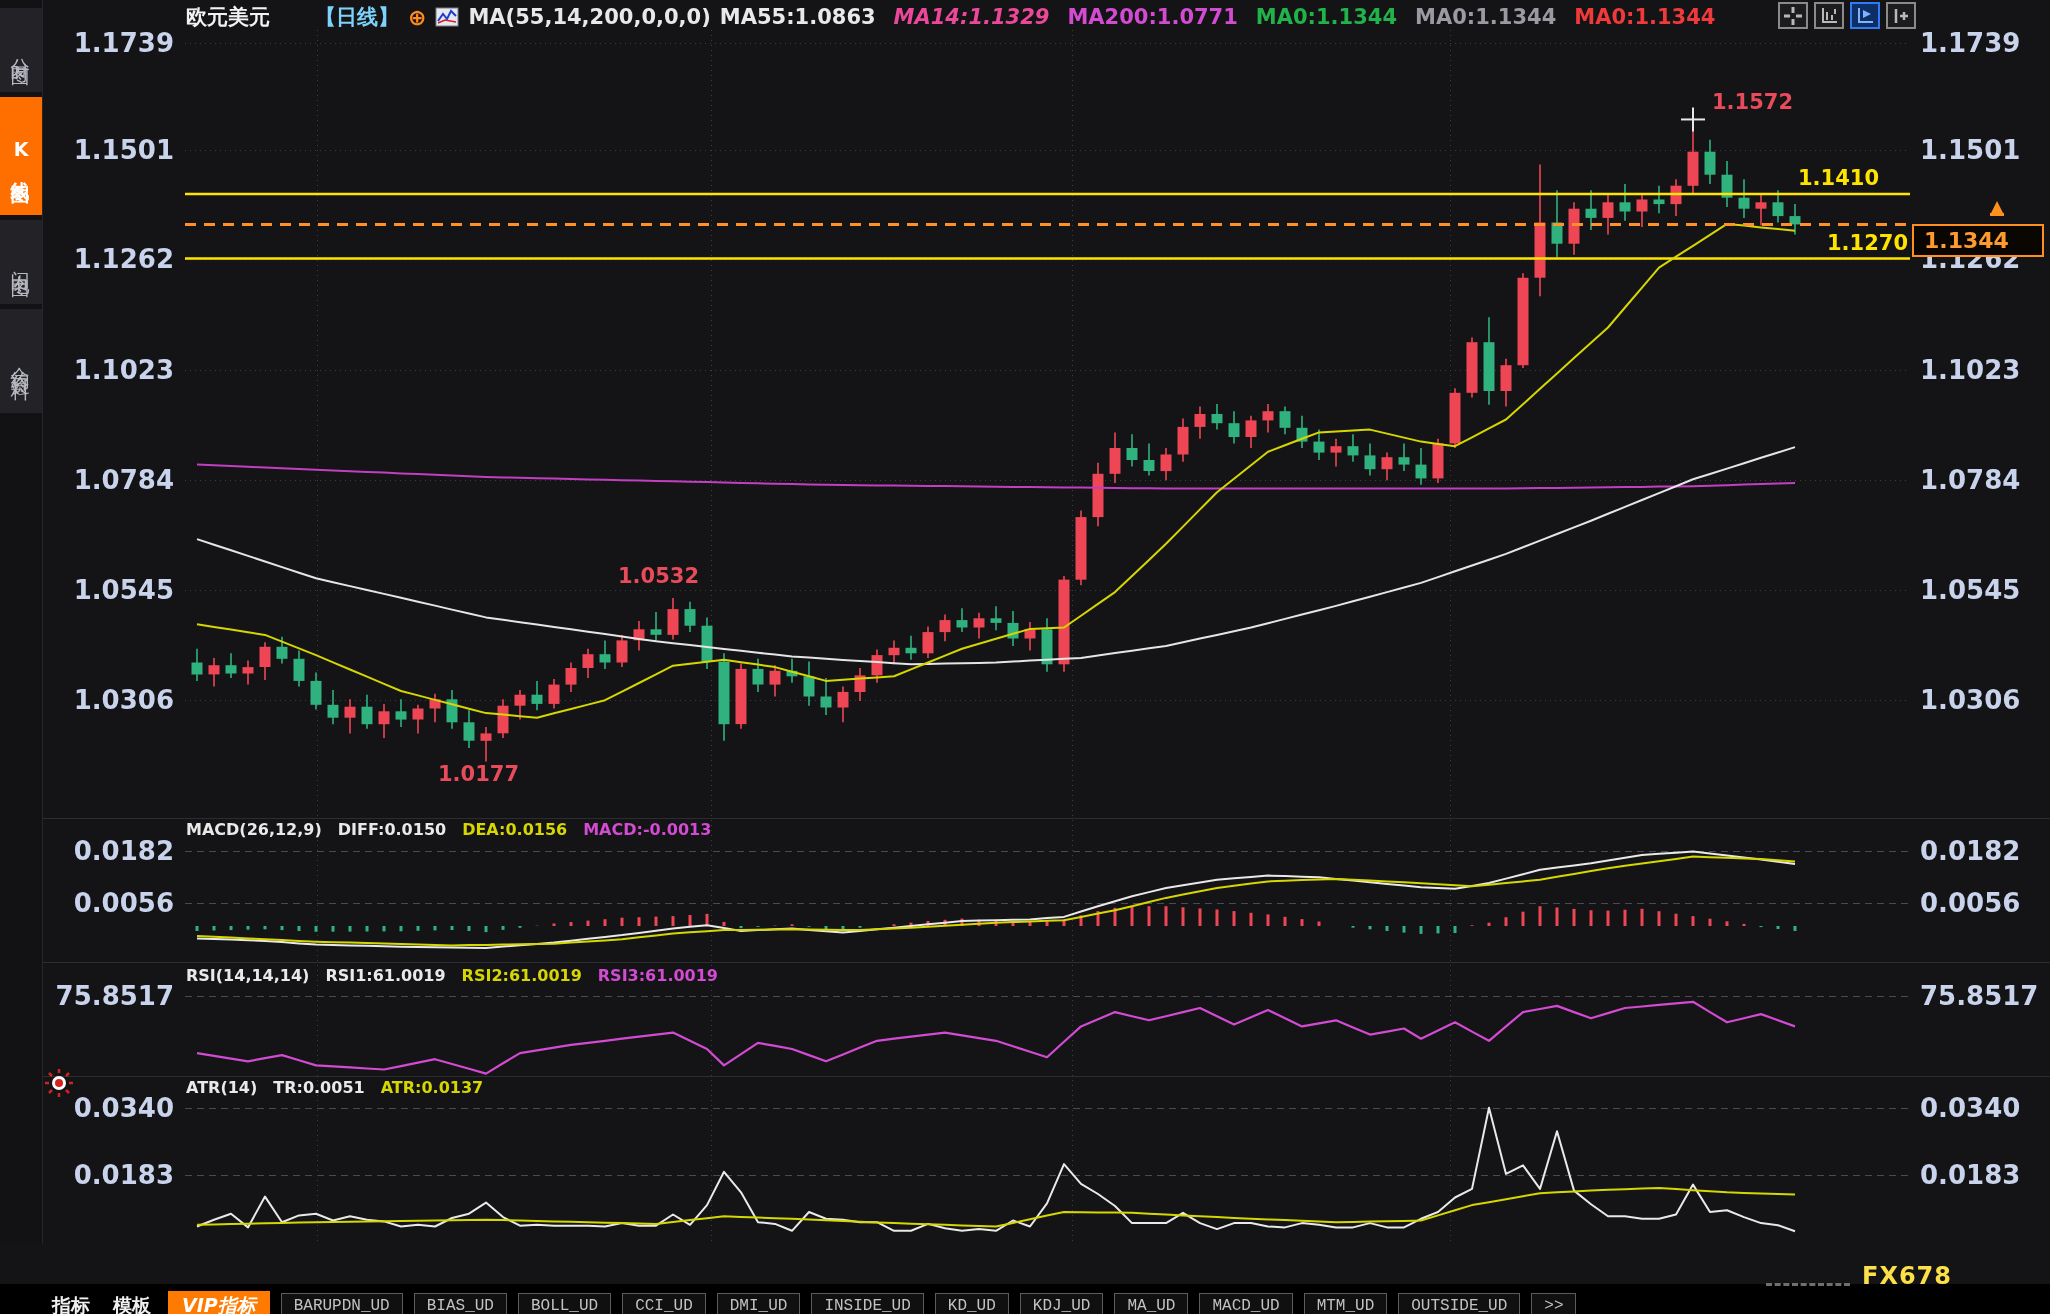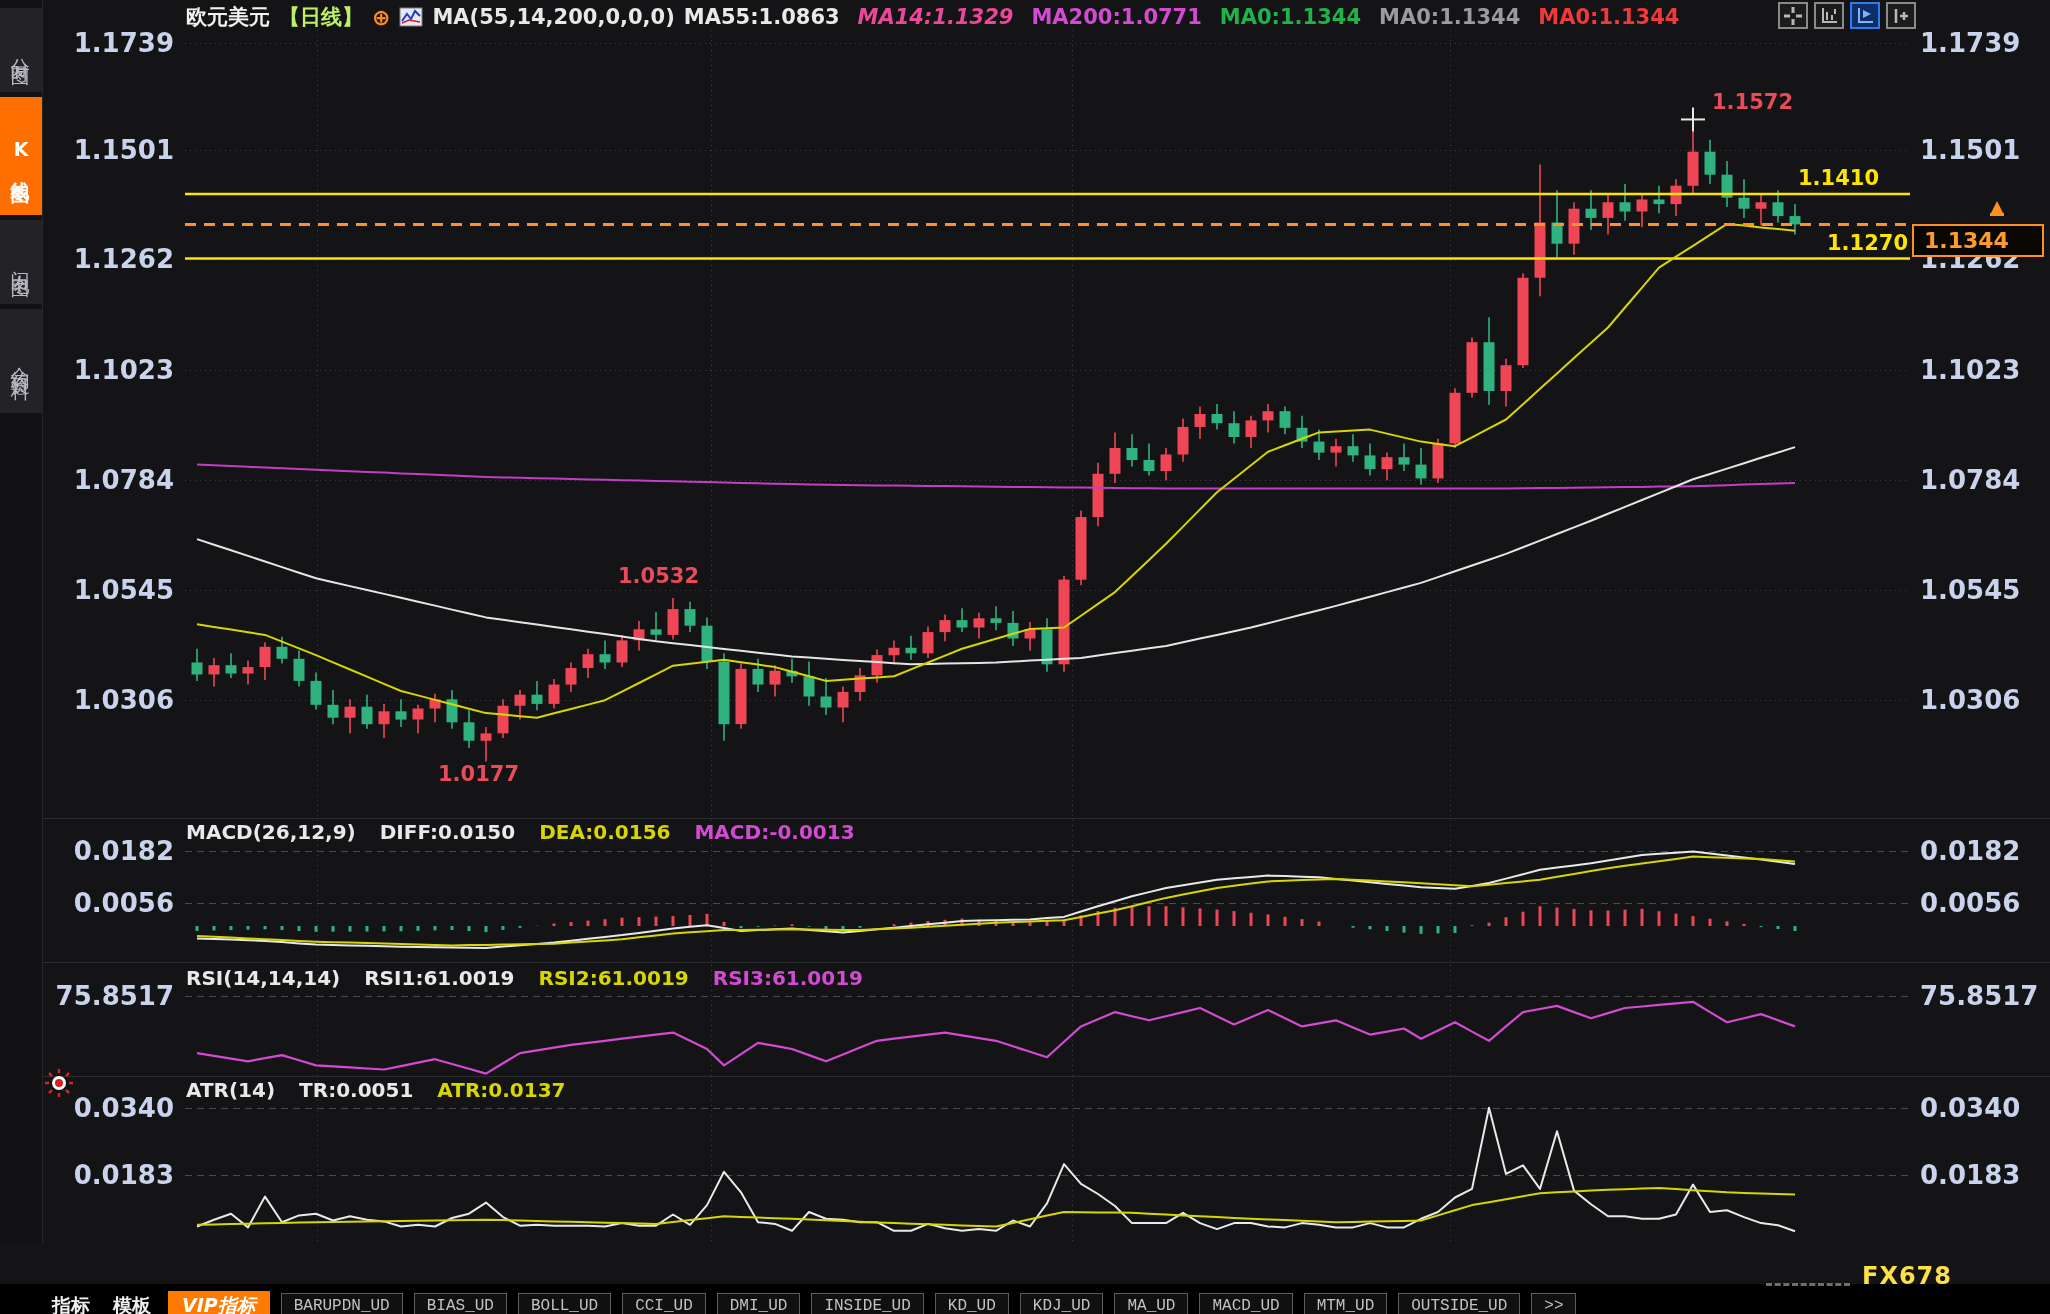--- a/index.html
+++ b/index.html
@@ -8,40 +8,40 @@
   
   #sidebar{position:absolute;left:0;top:0;width:42px;height:1244px;background:#121214;border-right:1px solid #26262b;z-index:5;}
   .side-tab{position:absolute;left:0;width:42px;display:flex;align-items:center;justify-content:center;
     writing-mode:vertical-lr;text-orientation:upright;letter-spacing:5px;font-size:19px;color:#b9b9c2;
     background:#232327;cursor:pointer;}
   .side-tab.active{background:#ff6f00;color:#ffffff;font-weight:bold;}
   
   #chart-svg{position:absolute;left:0;top:0;z-index:1;}
   
   #header{position:absolute;left:186px;top:3px;height:28px;display:flex;align-items:center;gap:9px;z-index:6;font-size:21px;font-weight:600;white-space:nowrap;}
-  .sym{color:#f2f2f2;} .period{color:#bef264;} .plus-circ{color:#ff8a1e;font-size:22px;}
+  .sym{color:#f2f2f2;} .period{color:#7dd3fc;margin-left:36px;} .plus-circ{color:#ff8a1e;font-size:22px;}
   .ma-set{color:#e8e8e8;}
   #ma-values{display:flex;gap:18px;}
   
   #toolbar{position:absolute;left:1778px;top:2px;display:flex;gap:6px;z-index:7;}
   .tbtn{width:30px;height:27px;background:#1c1c1f;border:2px solid #8a8a8a;box-sizing:border-box;display:flex;align-items:center;justify-content:center;cursor:pointer;}
   .tbtn.active{border-color:#2f7bf6;background:#0e2f66;}
   
   .axis-lab{position:absolute;font-size:26px;font-weight:600;color:#c9d4ec;z-index:4;line-height:26px;}
   .axis-left{left:42px;width:132px;text-align:right;}
   .axis-right{left:1920px;width:126px;text-align:left;}
   
   .plabel{position:absolute;font-size:21px;font-weight:600;z-index:4;}
   .red{color:#e84b5a;} .yellow{color:#ffe400;}
   #last-box{position:absolute;left:1912px;top:224px;width:132px;height:33px;background:#0a0703;border:2px solid #ff8f1f;
     box-sizing:border-box;color:#ff9a2e;font-size:22px;font-weight:600;display:flex;align-items:center;padding-left:10px;z-index:8;}
   #up-marker{position:absolute;left:1990px;top:200px;color:#ff8f1f;font-size:17px;z-index:9;line-height:12px;text-align:center;}
   #up-marker .base{width:14px;border-top:3px solid #ff8f1f;margin:1px auto 0;}
   
-  .ind-header{position:absolute;left:186px;display:flex;gap:24px;font-size:20px;font-weight:600;z-index:4;white-space:nowrap;}
+  .ind-header{position:absolute;left:186px;display:flex;gap:16px;font-size:16px;font-weight:600;z-index:4;white-space:nowrap;}
   .w{color:#e9e9e9;} .y{color:#d6d600;} .m{color:#d24bd2;}
   
   #timeline{position:absolute;left:0;top:1244px;width:2050px;height:40px;background:#101013;border-top:1px solid #2e2e33;z-index:5;}
   #period-btn{position:absolute;left:66px;top:6px;color:#ff7f27;font-size:21px;font-weight:bold;cursor:pointer;}
   .date-lab{position:absolute;top:7px;color:#d9e3f8;font-size:20px;font-weight:600;}
   
   #bottombar{position:absolute;left:0;top:1284px;width:2050px;height:44px;background:#000;display:flex;align-items:center;gap:11px;padding-left:46px;box-sizing:border-box;z-index:6;}
   .btab-plain{color:#f0f0f0;font-size:19px;font-weight:bold;cursor:pointer;padding:0 6px;}
   .btab-vip{background:#ff7a00;color:#fff;font-size:19px;font-weight:bold;padding:2px 14px;cursor:pointer;font-style:italic;}
   .btab-ind{border:1px solid #5c5c5c;background:#101010;color:#c2c2c2;font-family:"Liberation Mono","DejaVu Sans Mono",monospace;

